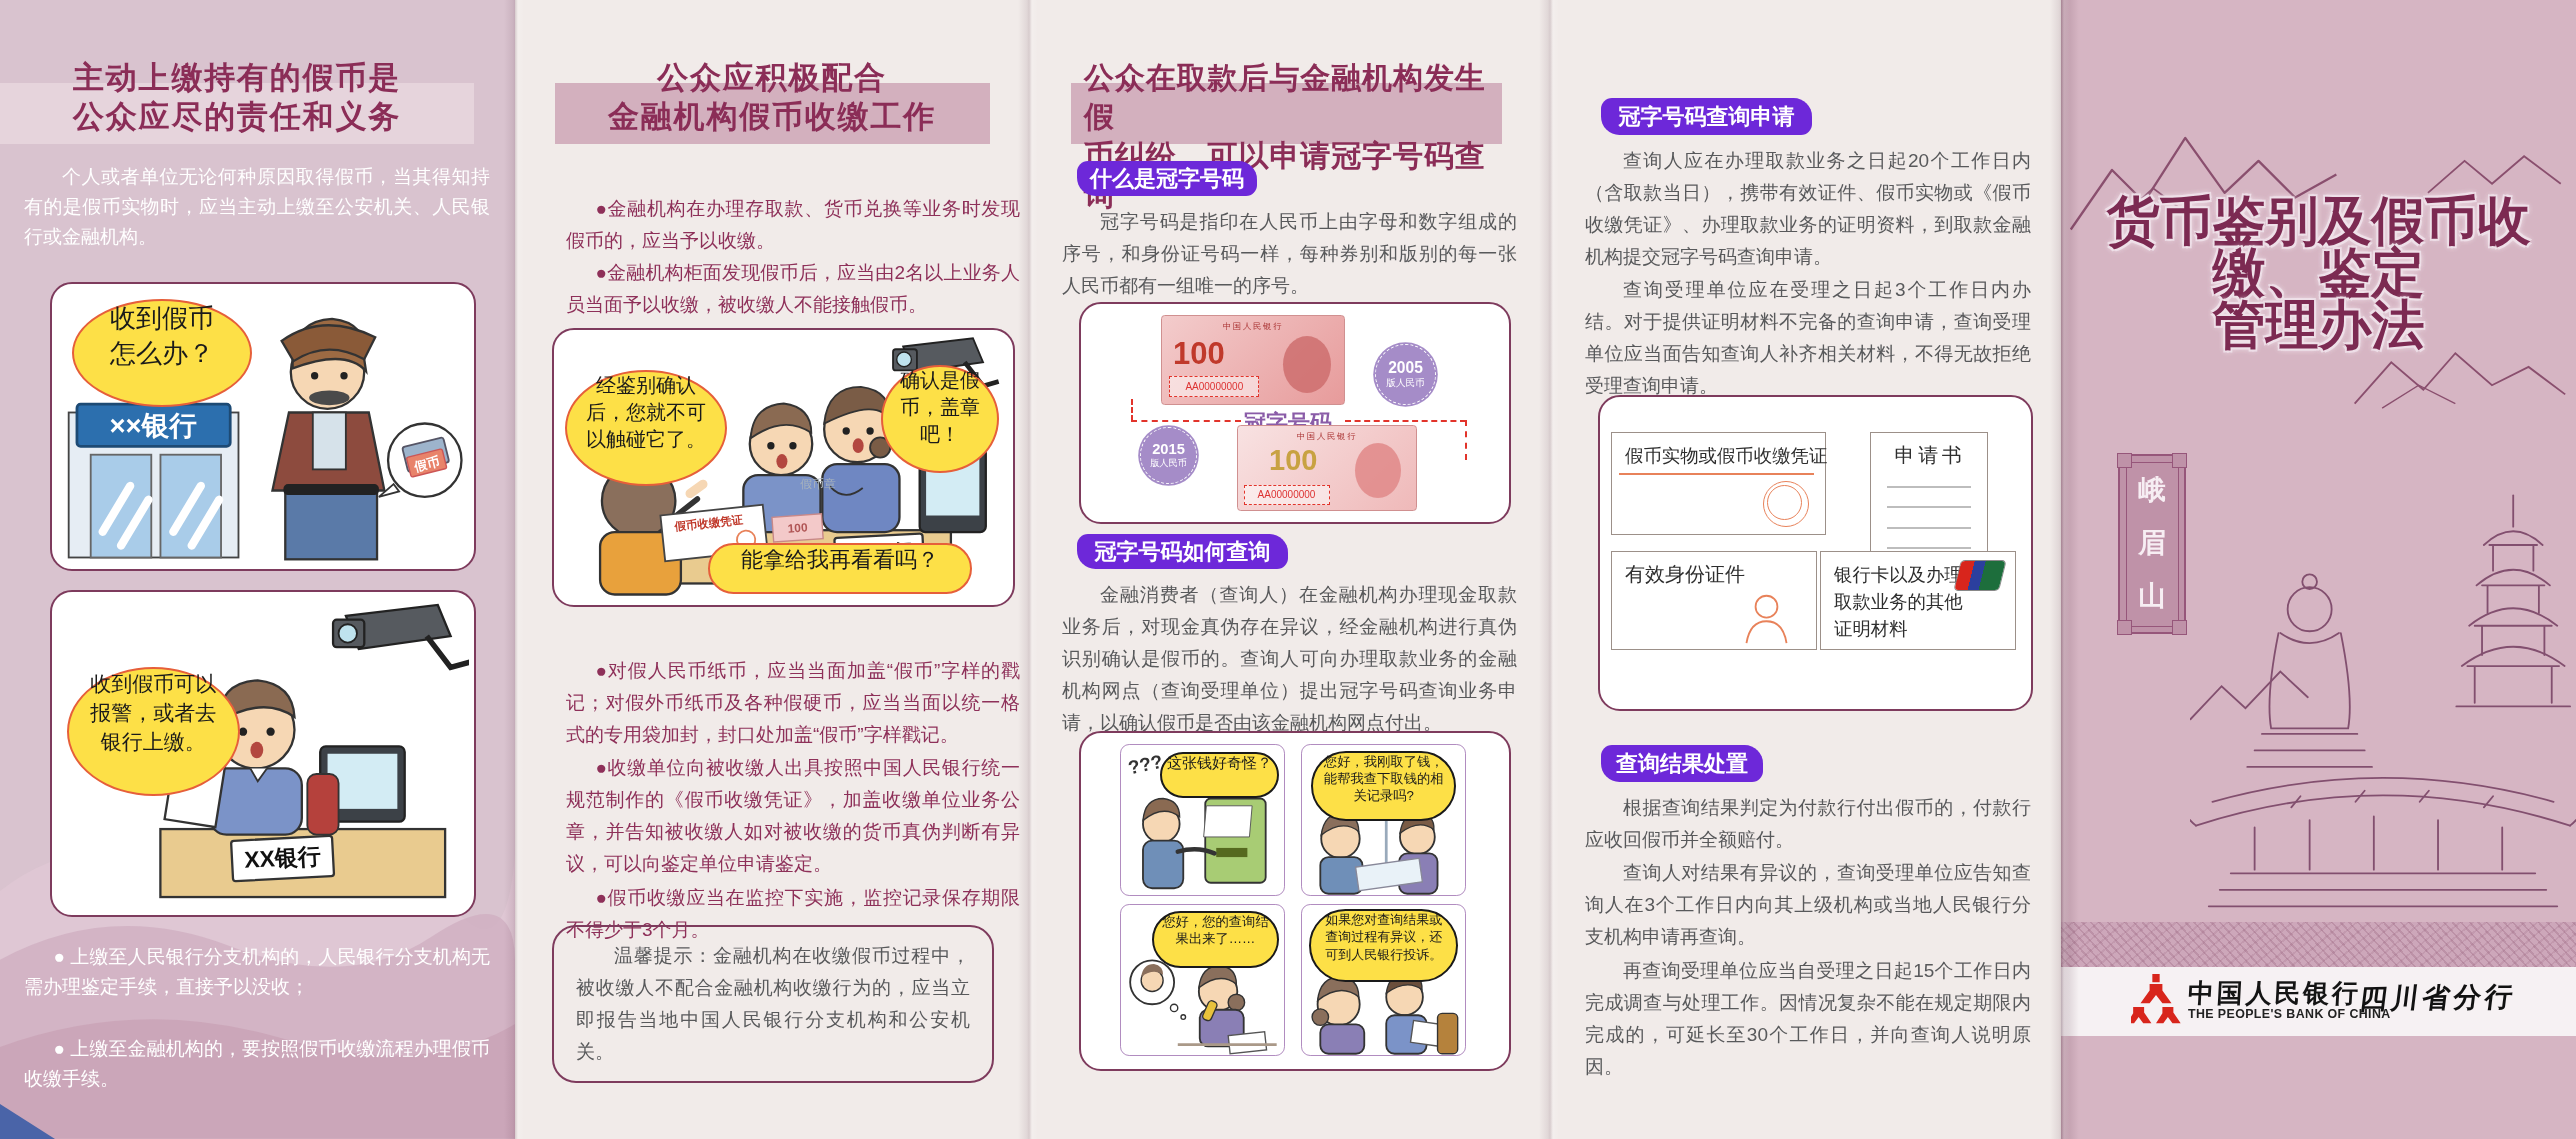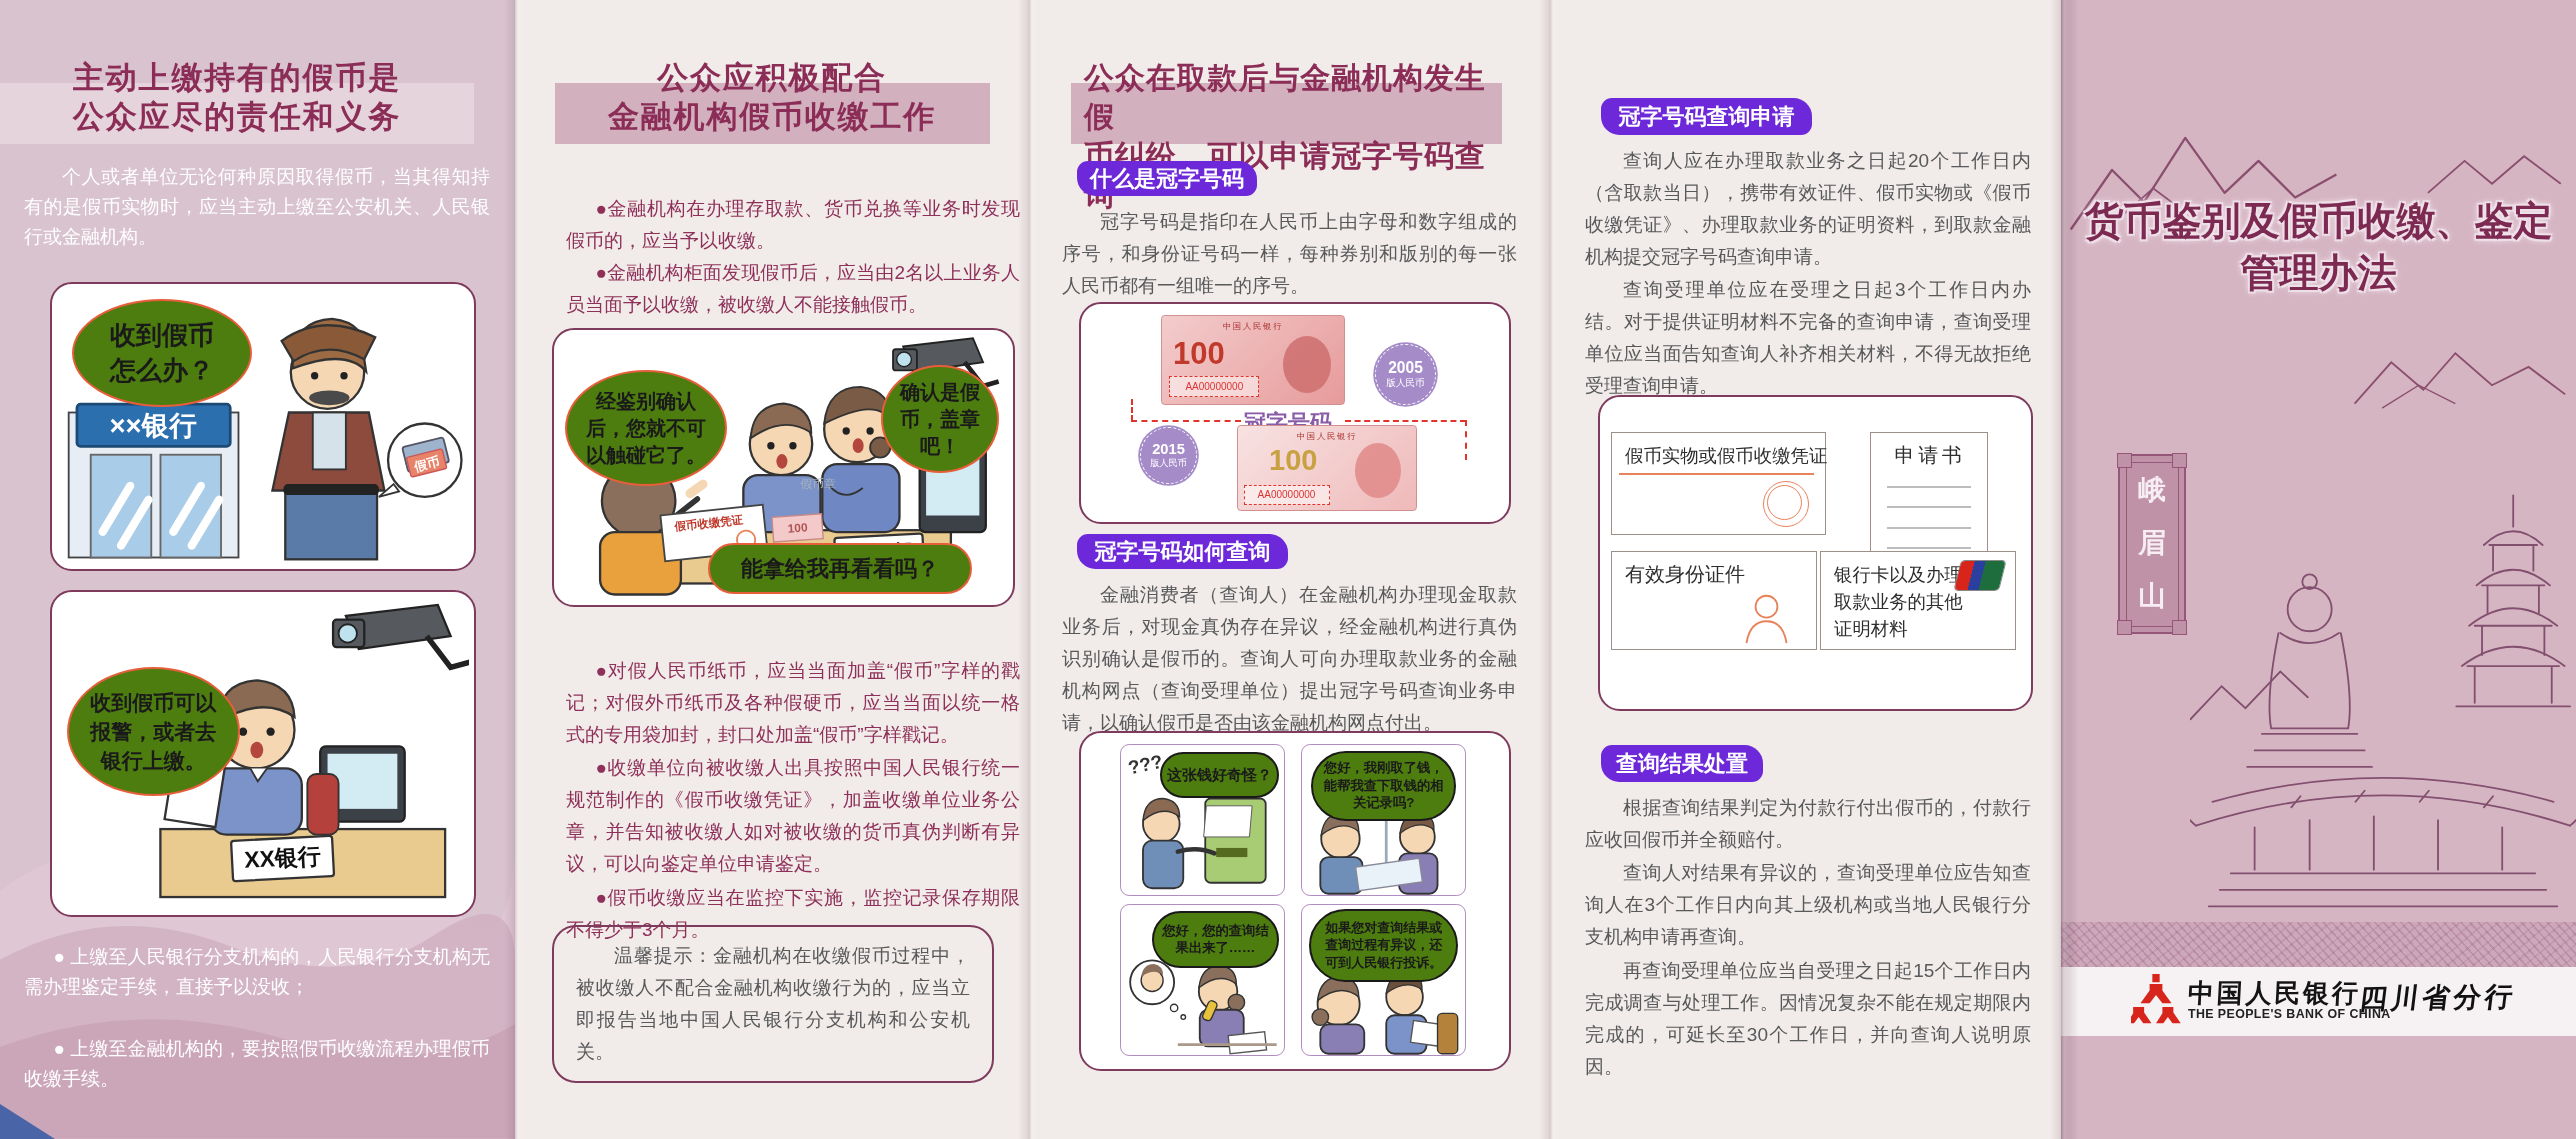--- a/index.html
+++ b/index.html
@@ -9,23 +9,23 @@
   
   .band{position:absolute;height:61px}
   .coltitle{position:absolute;font-weight:bold;color:#8b2d57;font-size:31px;line-height:39px;
             letter-spacing:1.8px;text-align:center;font-family:"Liberation Serif","DejaVu Serif",serif}
   .pill{position:absolute;background:#6d28d9;color:#fff;font-weight:bold;font-size:22px;
         text-align:center;border-radius:11px 18.4px 11px 18.4px;display:flex;align-items:center;justify-content:center}
   .cardbox{position:absolute;background:#fff;border:2.8px solid #7e3b5d;border-radius:22px}
   .gtext{color:#58595b;font-size:19px;line-height:32px;text-align:justify;text-indent:2em;margin:0}
   .mtext{color:#8e3059;font-size:19px;line-height:32px;text-align:justify;text-indent:1.55em;margin:16px}
   .wtext{color:#fff;font-size:19px;line-height:30px;text-align:justify;margin:0;text-indent:1.55em}
-  .bubble{position:absolute;background:#4d7c0f;border:2.8px solid #e65f3a;border-radius:50%;
-          display:flex;align-items:center;justify-content:center;text-align:center;
-          font-weight:bold;color:#1a1a1a;box-sizing:border-box}
+  .bubble{position:absolute;background:#fde047;border:2.8px solid #e65f3a;border-radius:50%;
+          display:flex;align-items:flex-start;justify-content:center;text-align:center;
+          font-weight:normal;color:#1a1a1a;box-sizing:border-box}
   .bubble>span{display:block;width:80%}
   .bubble.bk{border-color:#1a1a1a;border-width:2.3px}
   .fold{position:absolute;top:0;height:100%;width:20px;pointer-events:none;
         background:linear-gradient(to right,rgba(80,40,60,0),rgba(80,40,60,.10) 45%,rgba(80,40,60,.16) 55%,rgba(255,255,255,.18) 70%,rgba(255,255,255,0))}
   
   #p1{left:0;width:515px;background:#d9c3cf}
   #p1 .band{left:0;top:83px;width:474px;background:#e6d4dc}
   
   #p2{left:515px;width:560px;background:#f1ebe9}
   #p3{left:1029px;width:521px;background:#f1ebe9}
@@ -45,21 +45,21 @@
   .note{position:absolute;border:0.9px solid #d09090;border-radius:3.7px;overflow:hidden}
   .vbadge{position:absolute;border-radius:50%;background:#a58cc8;border:1.8px dashed #fff;color:#fff;
           display:flex;flex-direction:column;align-items:center;justify-content:center;box-shadow:0 0 0 1.8px #a58cc8}
   .dash{position:absolute;border:0;border-top:2.3px dashed #e2342b}
   .dashv{position:absolute;border:0;border-left:2.3px dashed #e2342b}
   .serialbox{position:absolute;border:1.8px dashed #e2342b;color:#d33;font-size:10px;font-weight:normal;
              display:flex;align-items:center;justify-content:center;background:rgba(255,255,255,.5)}
   
   #p5{left:2061px;width:515px;background:#d6b5c3}
   .cover-title{position:absolute;left:0;top:195px;width:100%;text-align:center;font-weight:bold;color:#7c2a52;
-    font-size:39px;line-height:52px;font-family:Liberation Sans, sans-serif;
+    font-size:53px;line-height:52px;font-family:Liberation Sans, sans-serif;
     text-shadow:0 0 6.4px #f0e3ea,0 0 6.4px #f0e3ea,1.8px 1.8px 0 #ecdce6,-1.8px -1.8px 0 #ecdce6,1.8px -1.8px 0 #ecdce6,-1.8px 1.8px 0 #ecdce6}
   .plaque{position:absolute;left:57px;top:454px;width:68px;height:180px;background:#bf92a8;border:2.8px solid #96567a;box-sizing:border-box}
   .plaque .inner{position:absolute;inset:5.5px;border:1.8px solid #96567a}
   .plaque .corner{position:absolute;width:13px;height:13px;border:1.8px solid #96567a;background:#bf92a8}
   .plaque .ch{position:relative;width:100%;text-align:center;color:#f7eef3;font-size:27.5px;font-weight:bold;
               font-family:"Liberation Serif","DejaVu Serif",serif;line-height:53px}
   .whiteband{position:absolute;left:0;top:967px;width:515px;height:69px;background:#f6f1f3}
   .patternband{position:absolute;left:0;top:922px;width:515px;height:45px;background:#cda7ba;
     background-image:repeating-linear-gradient(48deg,rgba(130,70,100,.22) 0 1.8px,transparent 1.8px 6.4px),
                      repeating-linear-gradient(-40deg,rgba(130,70,100,.14) 0 1.8px,transparent 1.8px 8.3px)}

